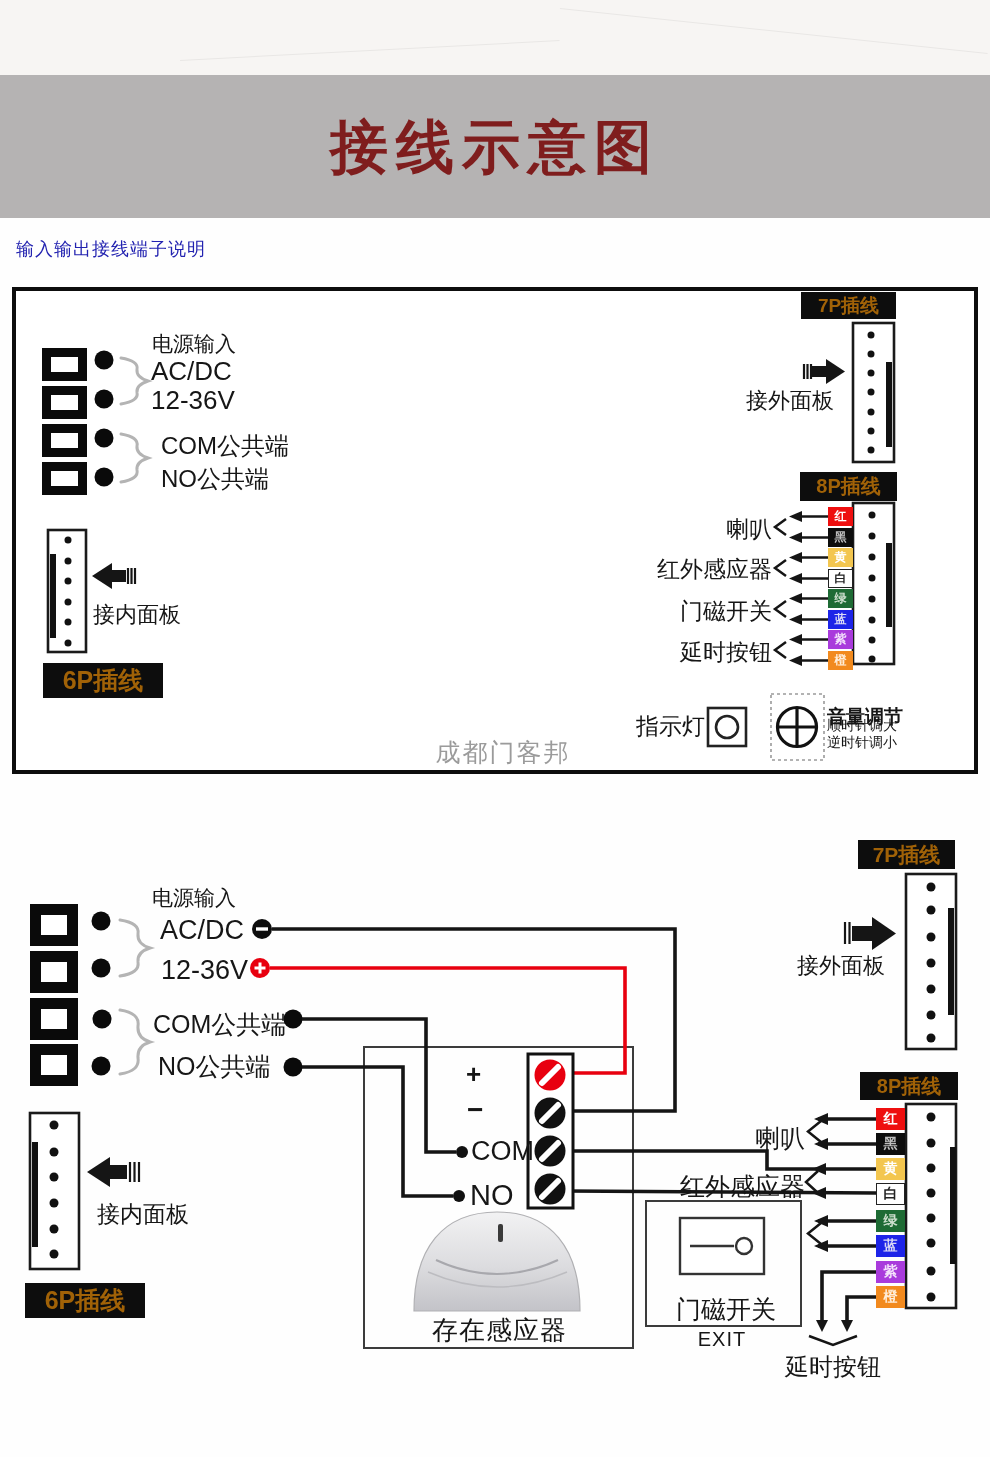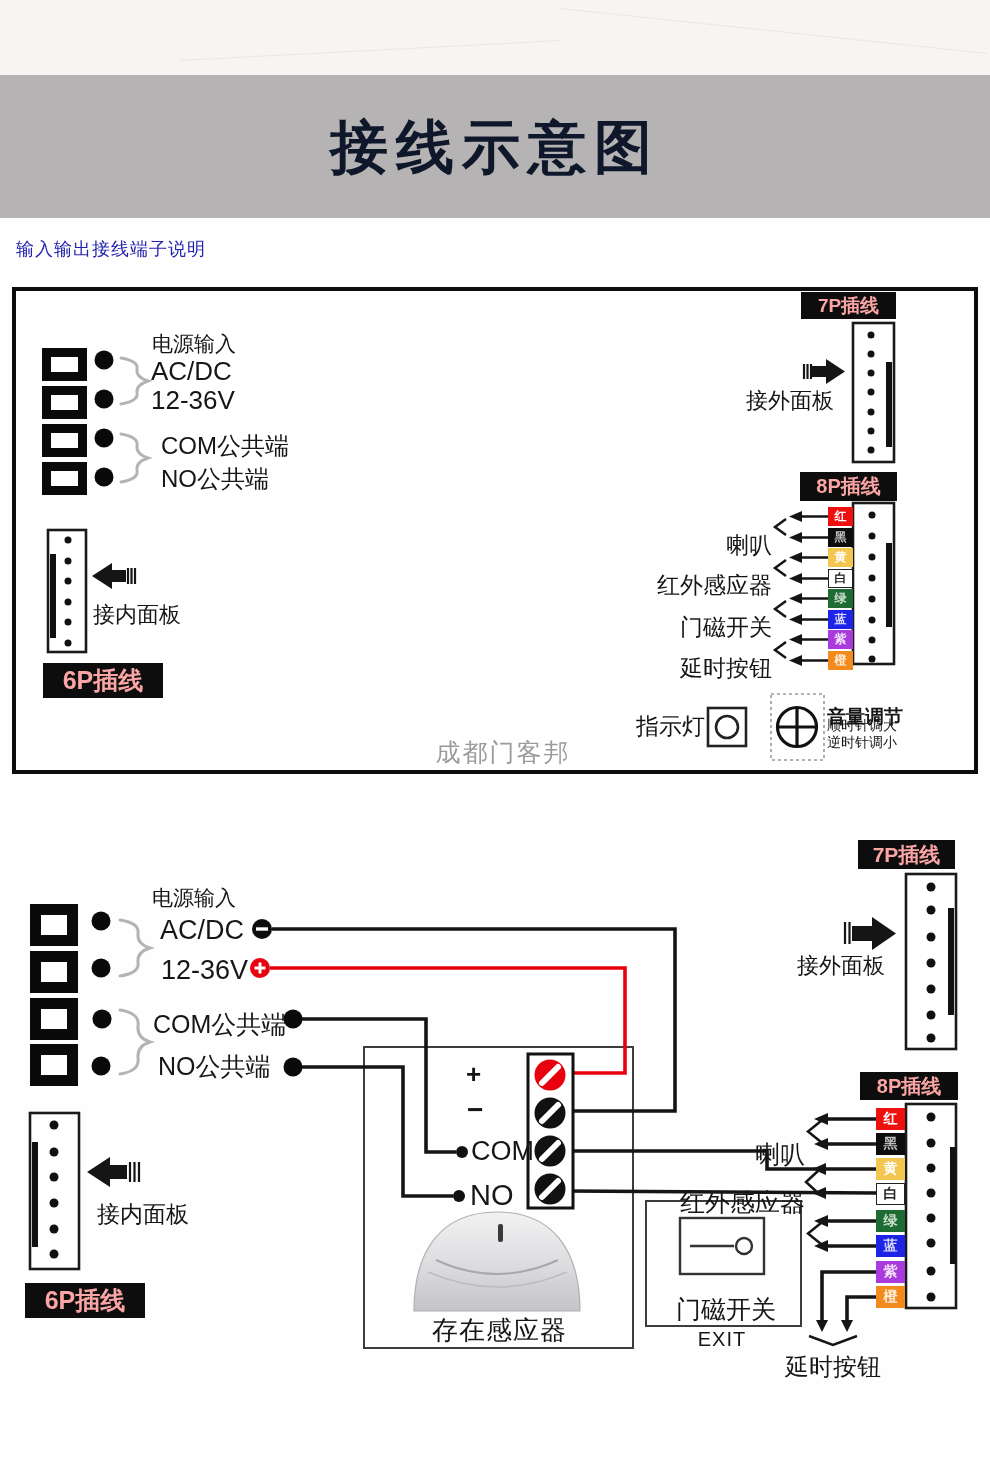--- a/index.html
+++ b/index.html
@@ -6,31 +6,31 @@
     --band:#b5b3b3; --blue:#2222b0; --red:#e8000f; --ink:#111;
   }
   html,body{margin:0;padding:0;background:#fff;}
   #page{position:relative;width:990px;height:1457px;background:#fefefe;overflow:hidden;
         font-family:"Liberation Sans","DejaVu Sans",sans-serif;color:#161616;}
   .abs{position:absolute;}
   #topstrip{left:0;top:0;width:990px;height:75px;background:#f7f5f3;}
   .crease{background:#e9e7e5;height:1px;transform-origin:0 0;}
   #band{left:0;top:75px;width:990px;height:143px;background:var(--band);
         display:flex;flex-direction:column;align-items:center;justify-content:center;}
-  #band .main{font-size:58px;font-weight:700;color:#0f172a;letter-spacing:8px;line-height:1;}
+  #band .main{font-size:58px;font-weight:700;color:#7f1d1d;letter-spacing:8px;line-height:1;}
   #band .sub{margin-top:10px;font-size:22px;color:#8f8f8f;letter-spacing:14px;font-weight:500;}
   .sec-head{font-size:18px;font-weight:400;color:var(--blue);letter-spacing:1px;}
   .box{box-sizing:border-box;background:transparent;}
   #box1{left:12px;top:287px;width:966px;height:487px;border:4px solid #0d0d0d;background:#fff;}
   svg{position:absolute;left:0;top:0;z-index:3;pointer-events:none;}
   .lbl{white-space:nowrap;z-index:4;}
-  .badge{background:#0d0d0d;color:#fca5a5;font-weight:700;display:flex;align-items:center;justify-content:center;z-index:5;}
+  .badge{background:#0d0d0d;color:#a16207;font-weight:700;display:flex;align-items:center;justify-content:center;z-index:5;}
   .chip{position:absolute;z-index:5;display:flex;align-items:center;justify-content:center;
         font-weight:700;box-sizing:border-box;}
-  .r-align{text-align:right;margin-top:16px;}
+  .r-align{text-align:right;}
   .wm{color:#9b9b9b;text-shadow:-1px -1px 0 #fff,1px -1px 0 #fff,-1px 1px 0 #fff,1px 1px 0 #fff,0 0 4px #fff;
       text-align:center;z-index:6;}
   .wire{stroke:#151515;stroke-width:3.6;fill:none;}
   .wire-red{stroke:var(--red);stroke-width:3.6;fill:none;}
   .thin{stroke:#151515;stroke-width:2.5;fill:none;}
   .brace{stroke:#b4b4b4;stroke-width:3;fill:none;stroke-linecap:round;}
   .conn{stroke:#1a1a1a;stroke-width:2.6;fill:#fff;}
   .tsq{stroke:#0a0a0a;fill:#fff;}
   .head{fill:#151515;stroke:none;}
   .tail{stroke:#151515;stroke-width:2.2;}

